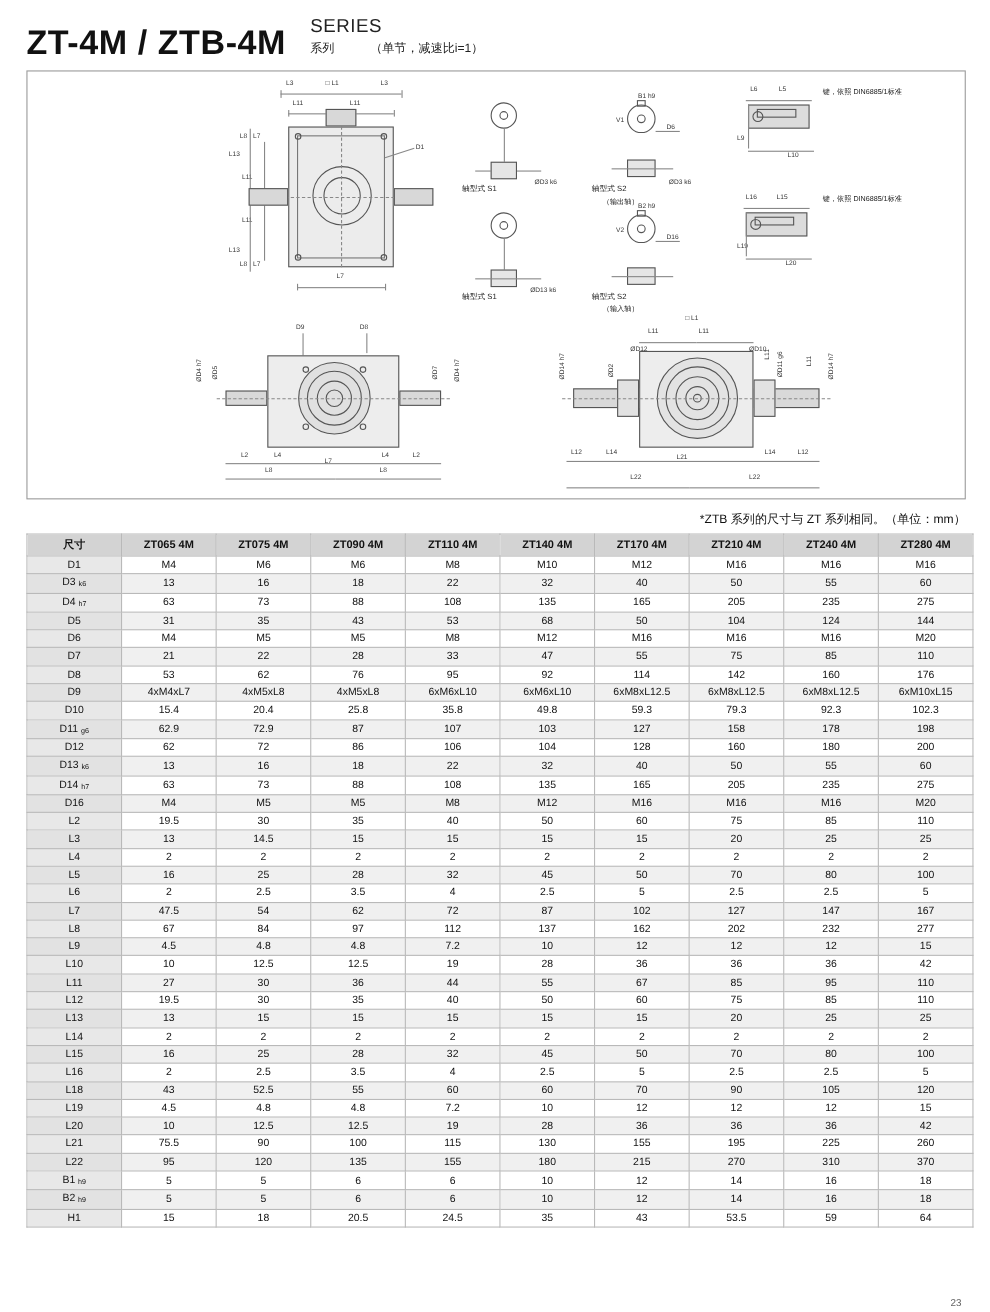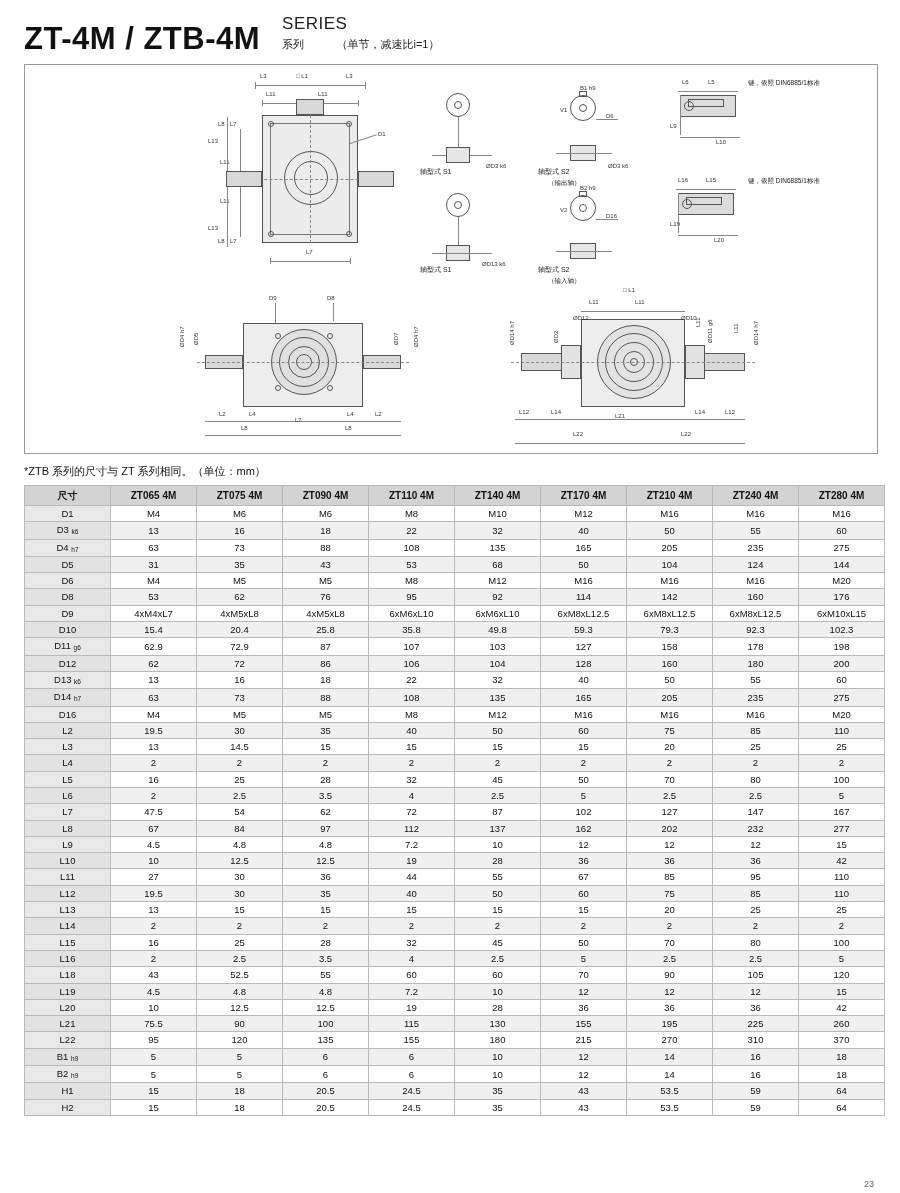--- a/index.html
+++ b/index.html
@@ -36,21 +36,21 @@
   .vl{width:1px;}
   .thin{background:#888;}
   .dash{position:absolute;border-top:1px dashed #888;}
   .dashv{position:absolute;border-left:1px dashed #888;}
   .box{position:absolute;border:1px solid #555;box-sizing:border-box;}
   .boxf{position:absolute;border:1px solid #555;background:#e7e7e7;box-sizing:border-box;}
   .circ{position:absolute;border:1px solid #555;border-radius:50%;box-sizing:border-box;}
   .circf{position:absolute;border:1px solid #555;border-radius:50%;background:#ececec;box-sizing:border-box;}
 
   
-  .noteline{display:flex;justify-content:flex-start;align-items:flex-end;
+  .noteline{display:flex;justify-content:flex-end;align-items:flex-end;
     margin:10px 22px 6px 24px;font-size:11px;color:#111;}
   .unit{font-size:11px;}
 
   
   table.spec{
     border-collapse:collapse;
     margin:0 22px 0 24px;
     width:854px;
     font-size:9.5px;
     table-layout:fixed;
@@ -387,20 +387,32 @@
           <td>M5</td>
           <td>M5</td>
           <td>M8</td>
           <td>M12</td>
           <td>M16</td>
           <td>M16</td>
           <td>M16</td>
           <td>M20</td>
         </tr>
         <tr>
+          <td class="dim"><span>D7</span></td>
+          <td>21</td>
+          <td>22</td>
+          <td>28</td>
+          <td>33</td>
+          <td>47</td>
+          <td>55</td>
+          <td>75</td>
+          <td>85</td>
+          <td>110</td>
+        </tr>
+        <tr>
           <td class="dim"><span>D8</span></td>
           <td>53</td>
           <td>62</td>
           <td>76</td>
           <td>95</td>
           <td>92</td>
           <td>114</td>
           <td>142</td>
           <td>160</td>
           <td>176</td>
@@ -758,29 +770,17 @@
           <td>15</td>
           <td>18</td>
           <td>20.5</td>
           <td>24.5</td>
           <td>35</td>
           <td>43</td>
           <td>53.5</td>
           <td>59</td>
           <td>64</td>
         </tr>
-        <tr>
-          <td class="dim"><span>H2</span></td>
-          <td>15</td>
-          <td>18</td>
-          <td>20.5</td>
-          <td>24.5</td>
-          <td>35</td>
-          <td>43</td>
-          <td>53.5</td>
-          <td>59</td>
-          <td>64</td>
-        </tr>
       </tbody>
   </table>
 
   <div class="pagenum">23</div>
 </div>
 
 </body></html>

